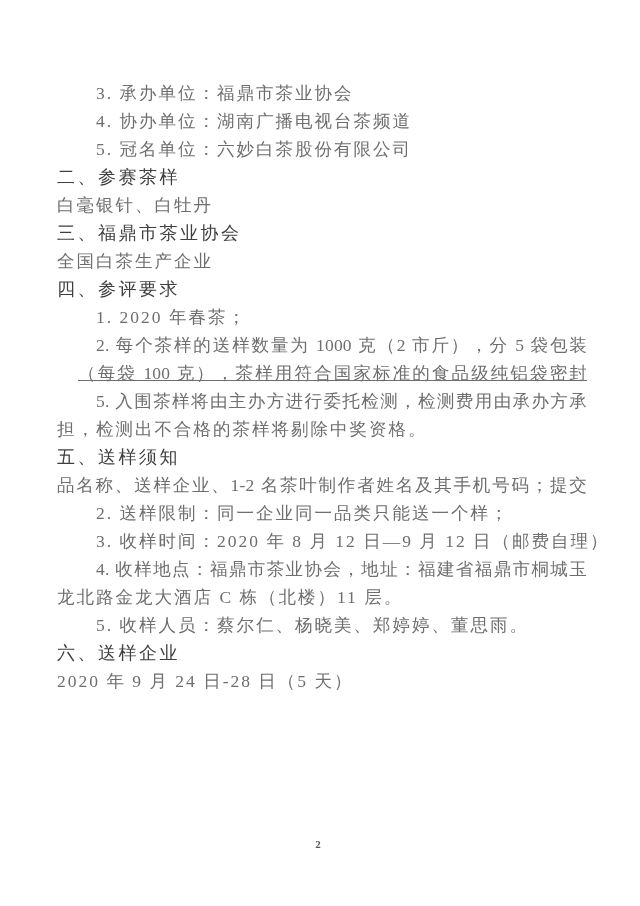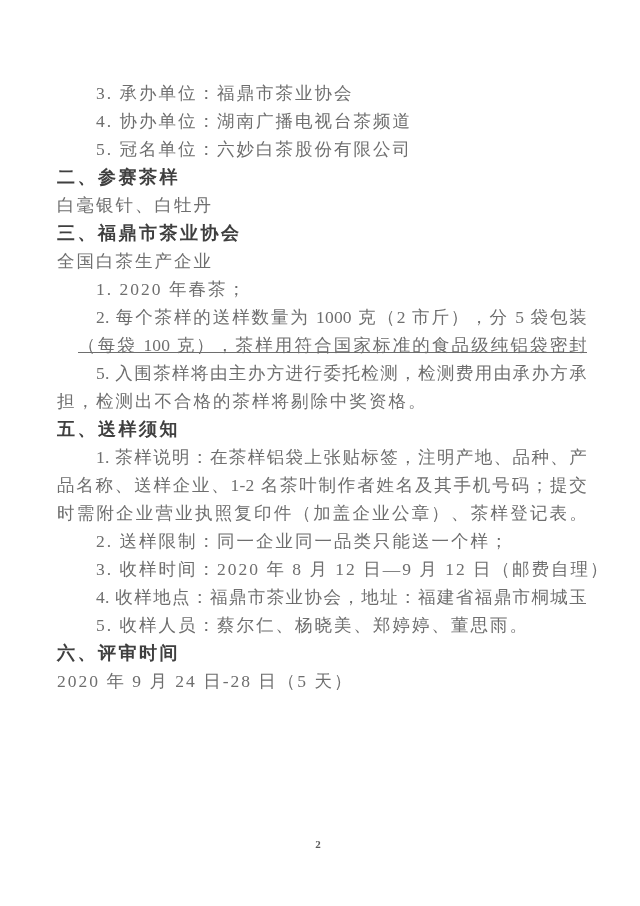--- a/index.html
+++ b/index.html
@@ -28,21 +28,21 @@
   .ln {
     height: 28px;
     line-height: 28px;
     font-size: 17.5px;
     letter-spacing: 2px;
     color: #6e6e6e;
     white-space: nowrap;
   }
   .ln.h {
     font-family: "Liberation Sans", "DejaVu Sans", sans-serif;
-    font-weight: bold;
+    font-weight: normal;
     font-size: 18px;
     color: #3f3f3f;
     letter-spacing: 2.5px;
   }
   .ln.ind2 { text-indent: 39px; }
   .ln.ind1 { text-indent: 21px; text-decoration: underline; }
   .ln.j {
     white-space: normal;
     letter-spacing: 0.2px;
     text-align: justify;
@@ -66,30 +66,30 @@
 
 <div class="page">
   <div class="doc">
     <div class="ln ind2">3. 承办单位：福鼎市茶业协会</div>
     <div class="ln ind2">4. 协办单位：湖南广播电视台茶频道</div>
     <div class="ln ind2">5. 冠名单位：六妙白茶股份有限公司</div>
     <div class="ln h">二、参赛茶样</div>
     <div class="ln">白毫银针、白牡丹</div>
     <div class="ln h">三、福鼎市茶业协会</div>
     <div class="ln">全国白茶生产企业</div>
+    <div class="ln h">四、参评要求</div>
     <div class="ln ind2">1. 2020 年春茶；</div>
     <div class="ln ind2 j">2. 每个茶样的送样数量为 1000 克（2 市斤），分 5 袋包装</div>
     <div class="ln ind1 j">（每袋 100 克），茶样用符合国家标准的食品级纯铝袋密封</div>
     <div class="ln ind2 j">5. 入围茶样将由主办方进行委托检测，检测费用由承办方承</div>
     <div class="ln">担，检测出不合格的茶样将剔除中奖资格。</div>
     <div class="ln h">五、送样须知</div>
-    <div class="ln ind2 j">1. 茶样说明：在茶样铝袋上张贴标签，注明产地、品种、产</div>
     <div class="ln j">品名称、送样企业、1-2 名茶叶制作者姓名及其手机号码；提交</div>
-    <div class="ln j">时需附企业营业执照复印件（加盖企业公章）、茶样登记表。</div>
     <div class="ln ind2">2. 送样限制：同一企业同一品类只能送一个样；</div>
     <div class="ln ind2">3. 收样时间：2020 年 8 月 12 日—9 月 12 日（邮费自理）</div>
     <div class="ln ind2 j">4. 收样地点：福鼎市茶业协会，地址：福建省福鼎市桐城玉</div>
+    <div class="ln">龙北路金龙大酒店 C 栋（北楼）11 层。</div>
     <div class="ln ind2">5. 收样人员：蔡尔仁、杨晓美、郑婷婷、董思雨。</div>
-    <div class="ln h">六、评审时间</div>
+    <div class="ln h">六、送样企业</div>
     <div class="ln">2020 年 9 月 24 日-28 日（5 天）</div>
   </div>
   <div class="pagenum">2</div>
 </div>
 
 </body></html>

